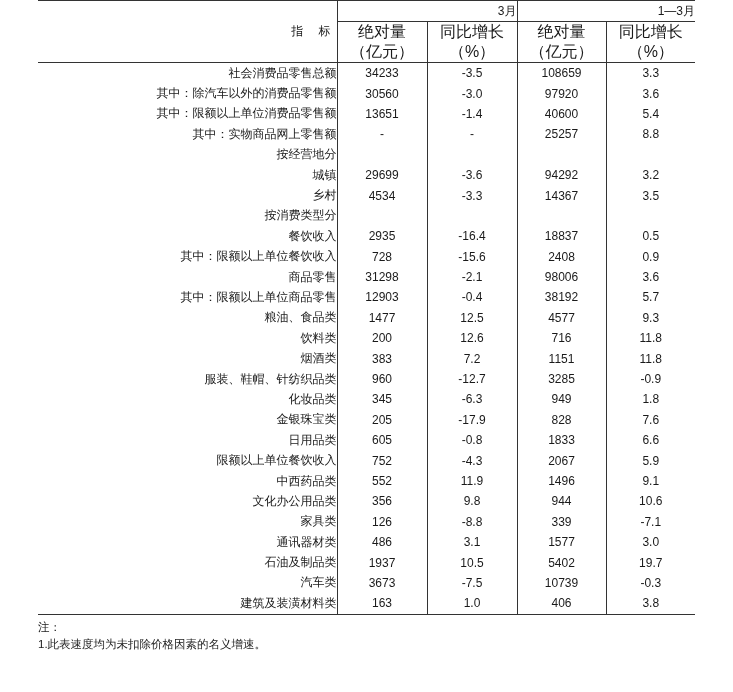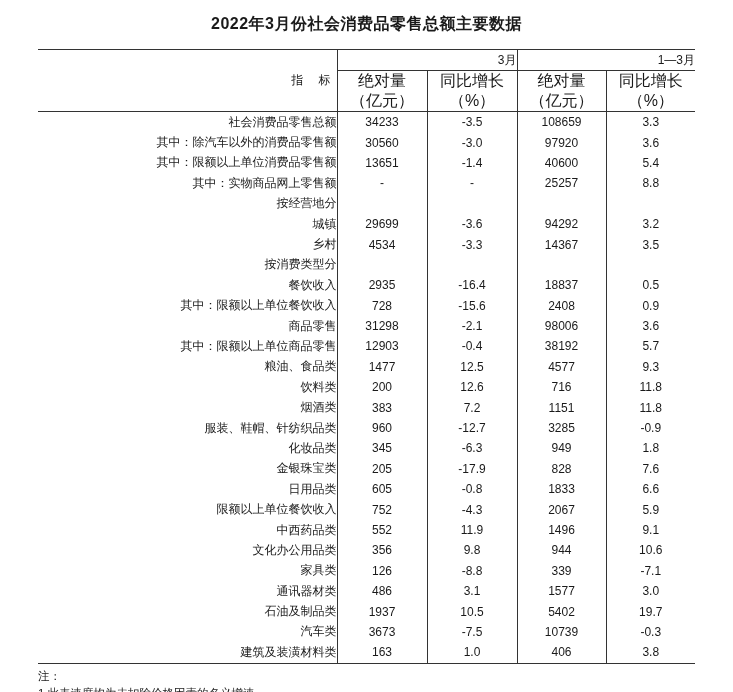--- a/index.html
+++ b/index.html
@@ -88,21 +88,20 @@
     line-height: 1.55;
     padding-top: 4px;
   }
   .notes div { white-space: nowrap; }
 </style>
 </head>
 <body>
 
 <div class="page">
 
-  <div class="doc-title">2022年3月份社会消费品零售总额主要数据</div>
 
   <table class="data">
     <colgroup>
       <col style="width:299px">
       <col style="width:90px">
       <col style="width:90px">
       <col style="width:89px">
       <col style="width:89px">
     </colgroup>
     <thead>

